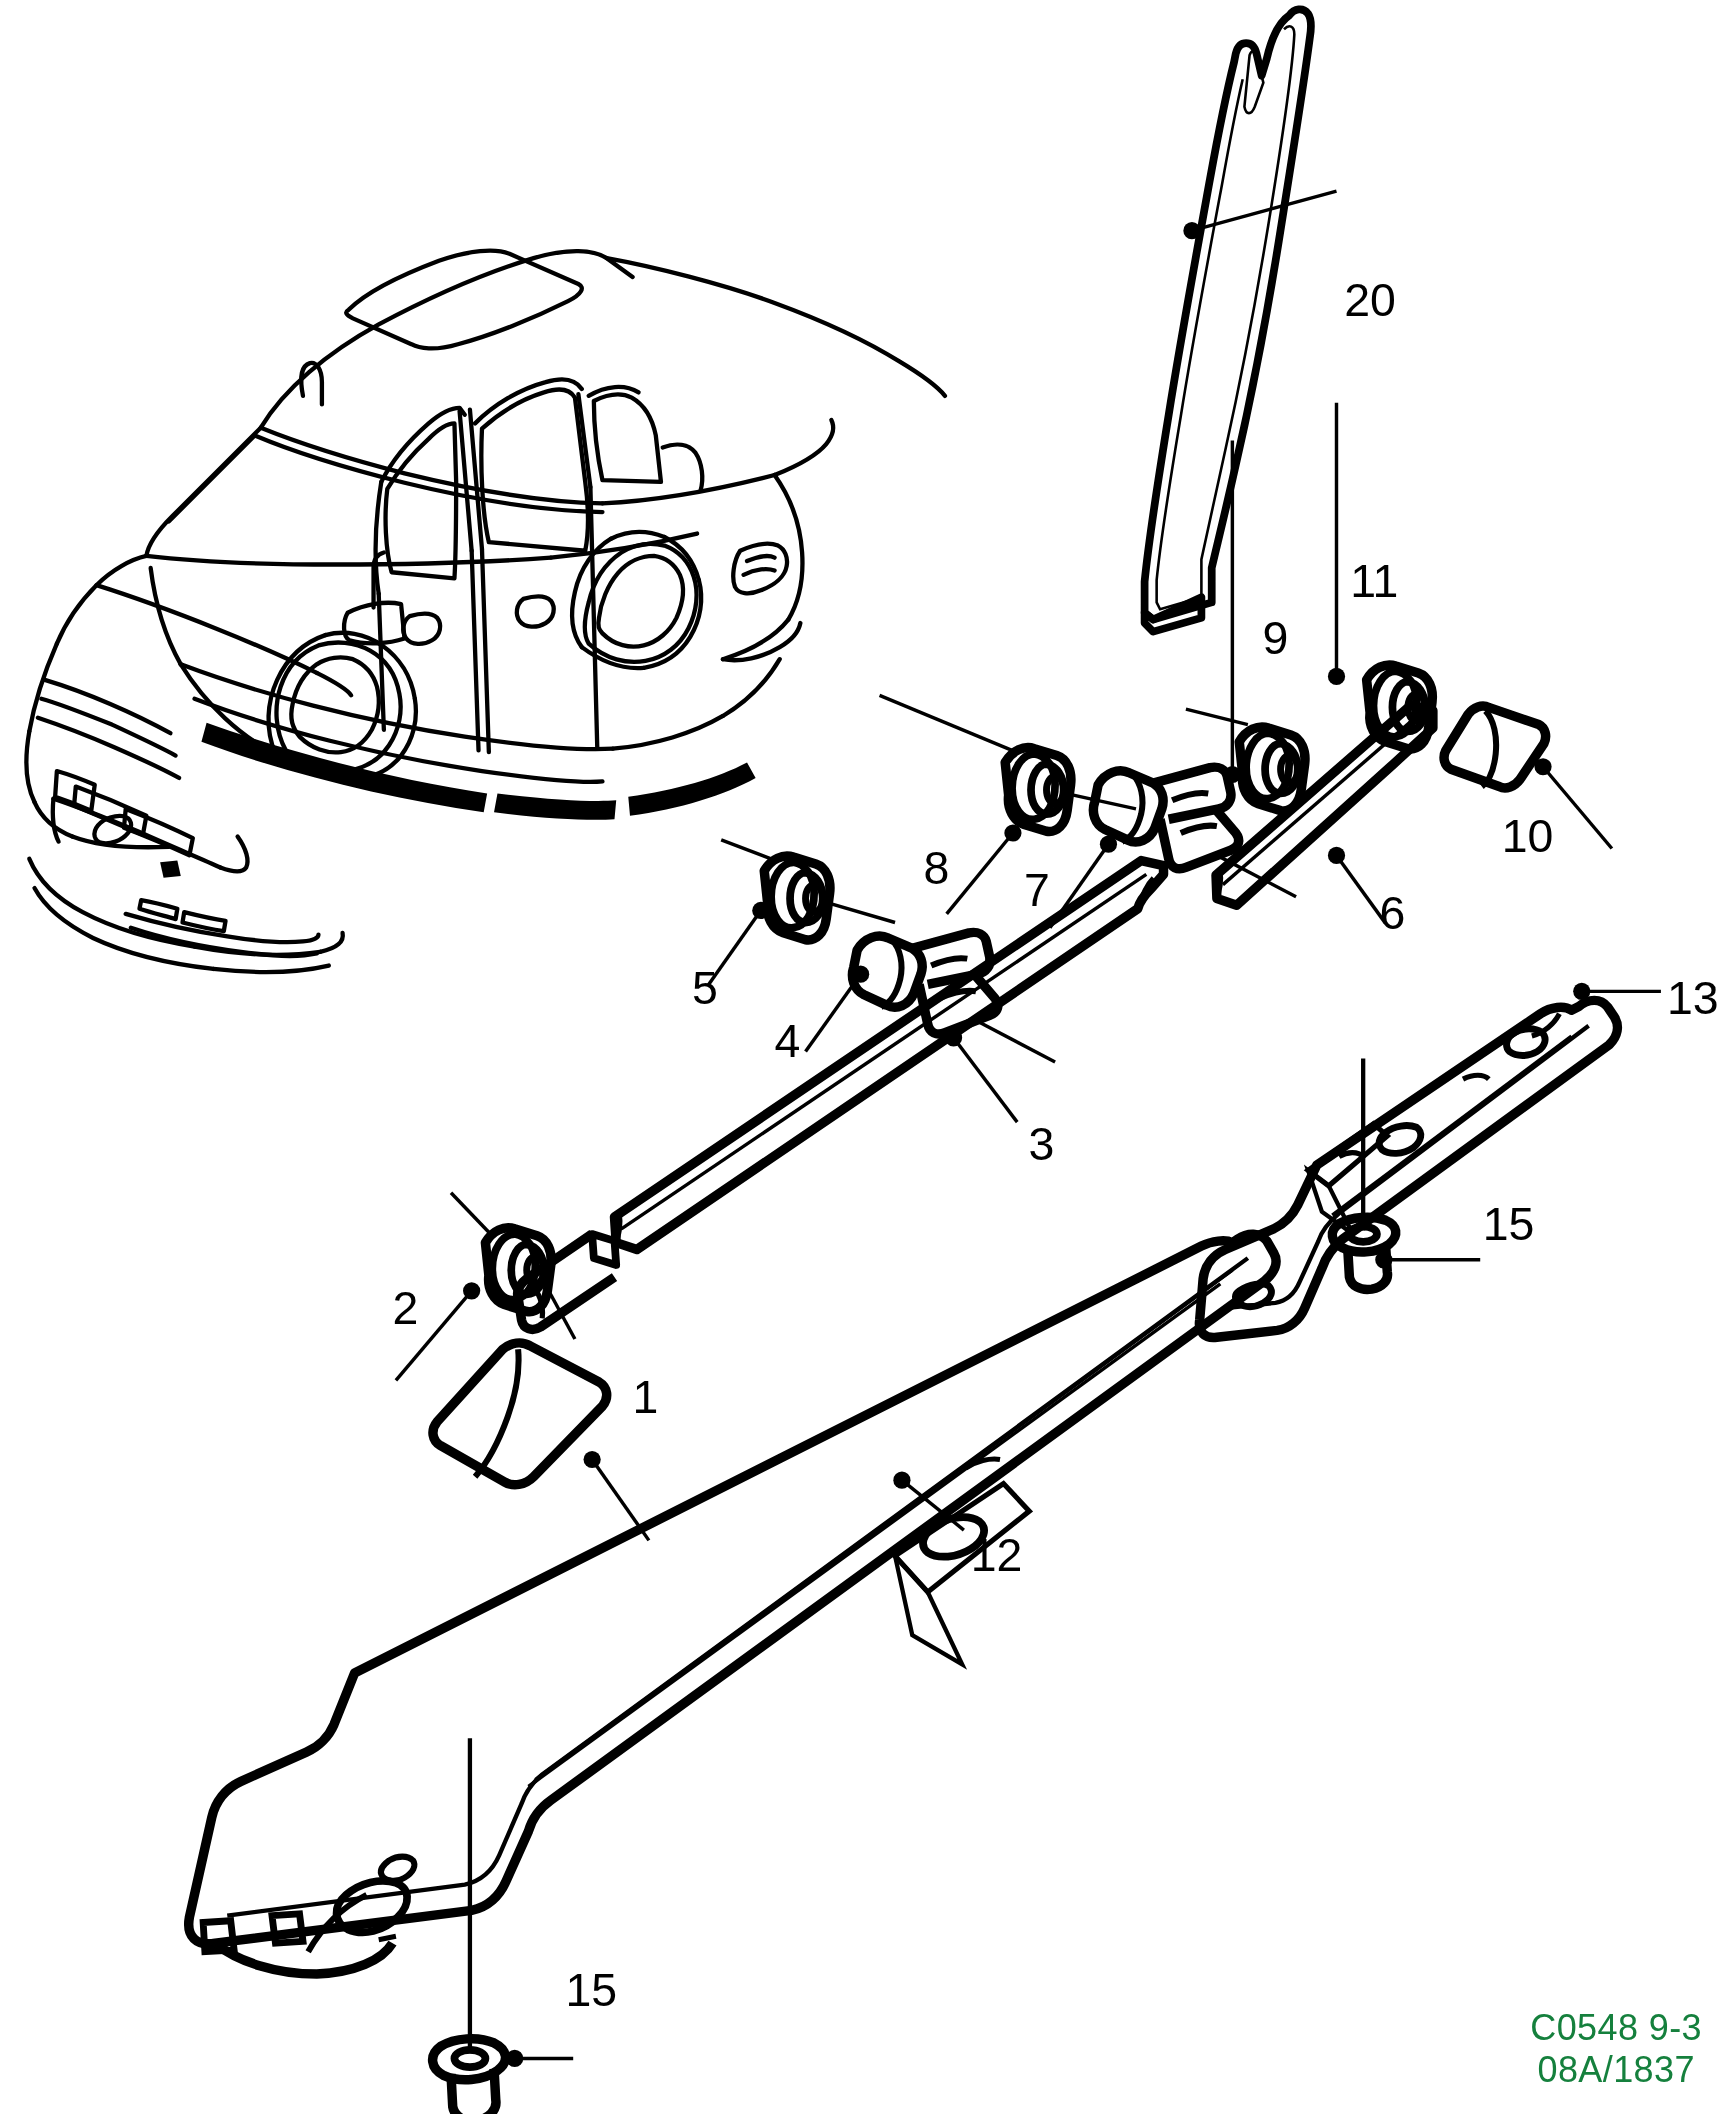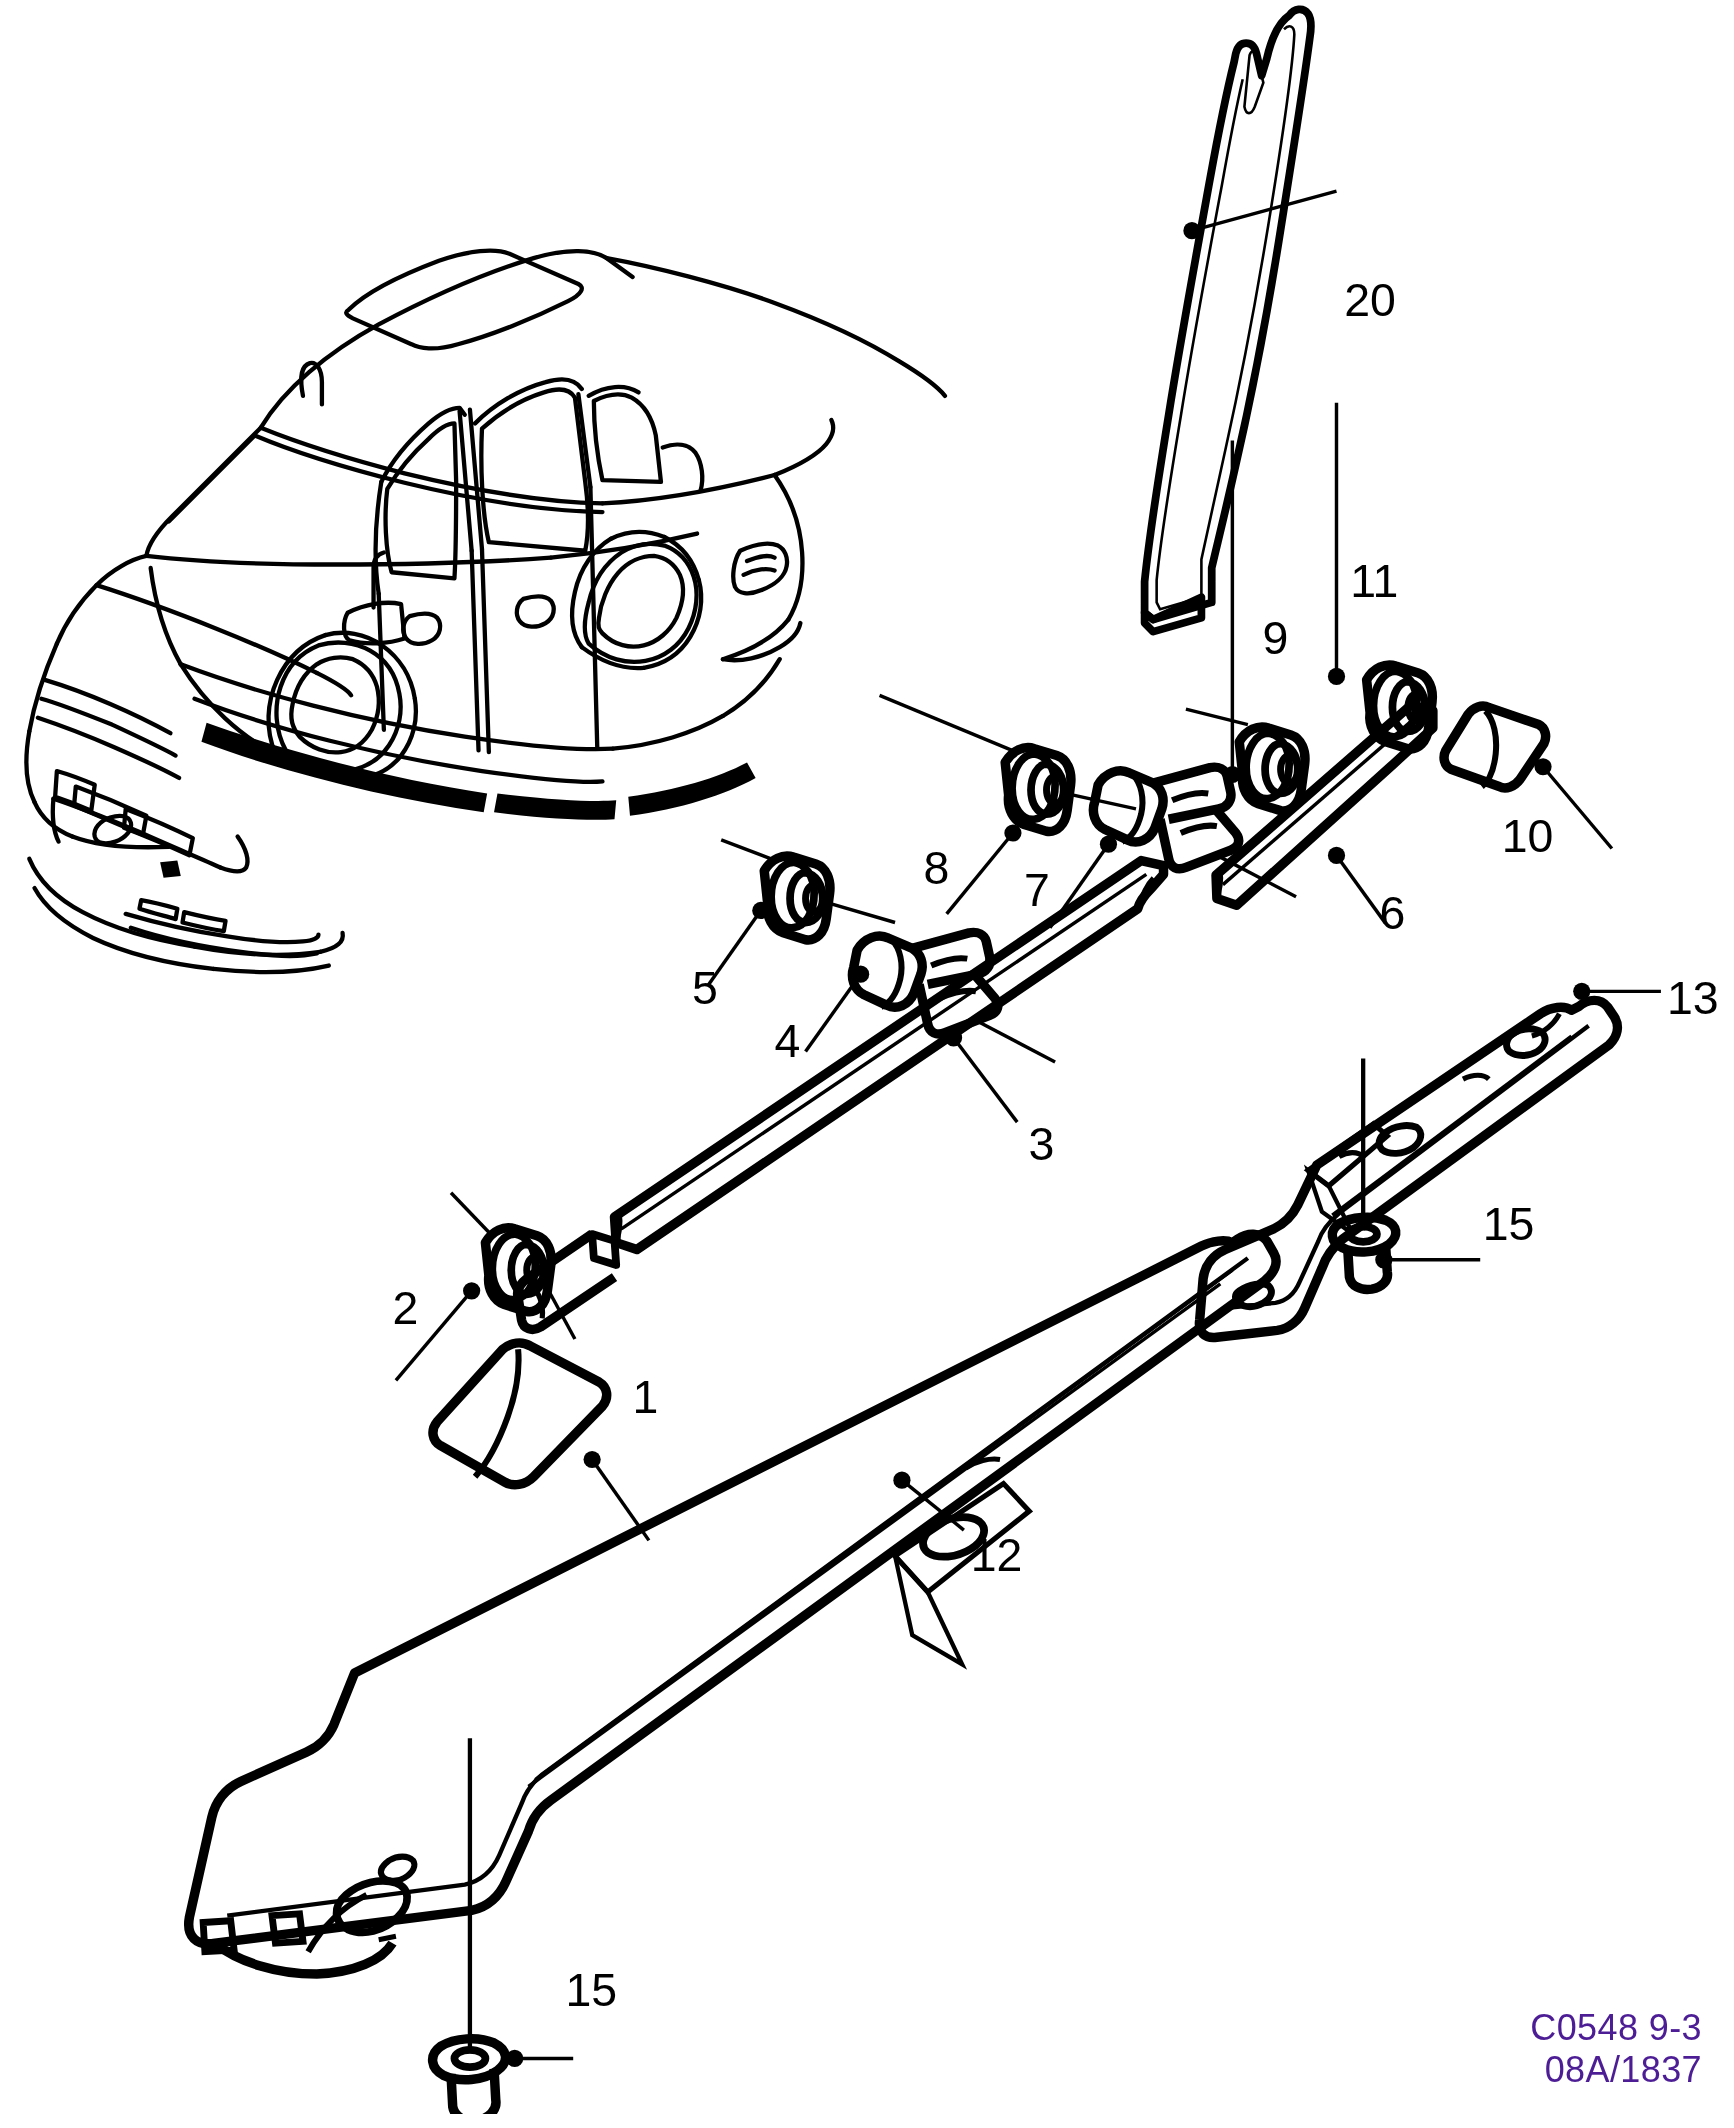--- a/index.html
+++ b/index.html
@@ -21,24 +21,24 @@
     position: absolute;
     left: 0;
     top: 0;
     width: 1735px;
     height: 2129px;
   }
   .footer-block {
     position: absolute;
     right: 33px;
     bottom: 22.4px;
-    text-align: right;
+    text-align: center;
     line-height: 1.18;
     font-size: 36px;
-    color: #4c1d95;
+    color: #15803d;
     letter-spacing: 0.4px;
   }
   .footer-line { display: block; white-space: pre; }
   svg text {
     font-family: "Liberation Sans", sans-serif;
     fill: #000000;
   }
   .callout-num {
     font-size: 54px;
   }

